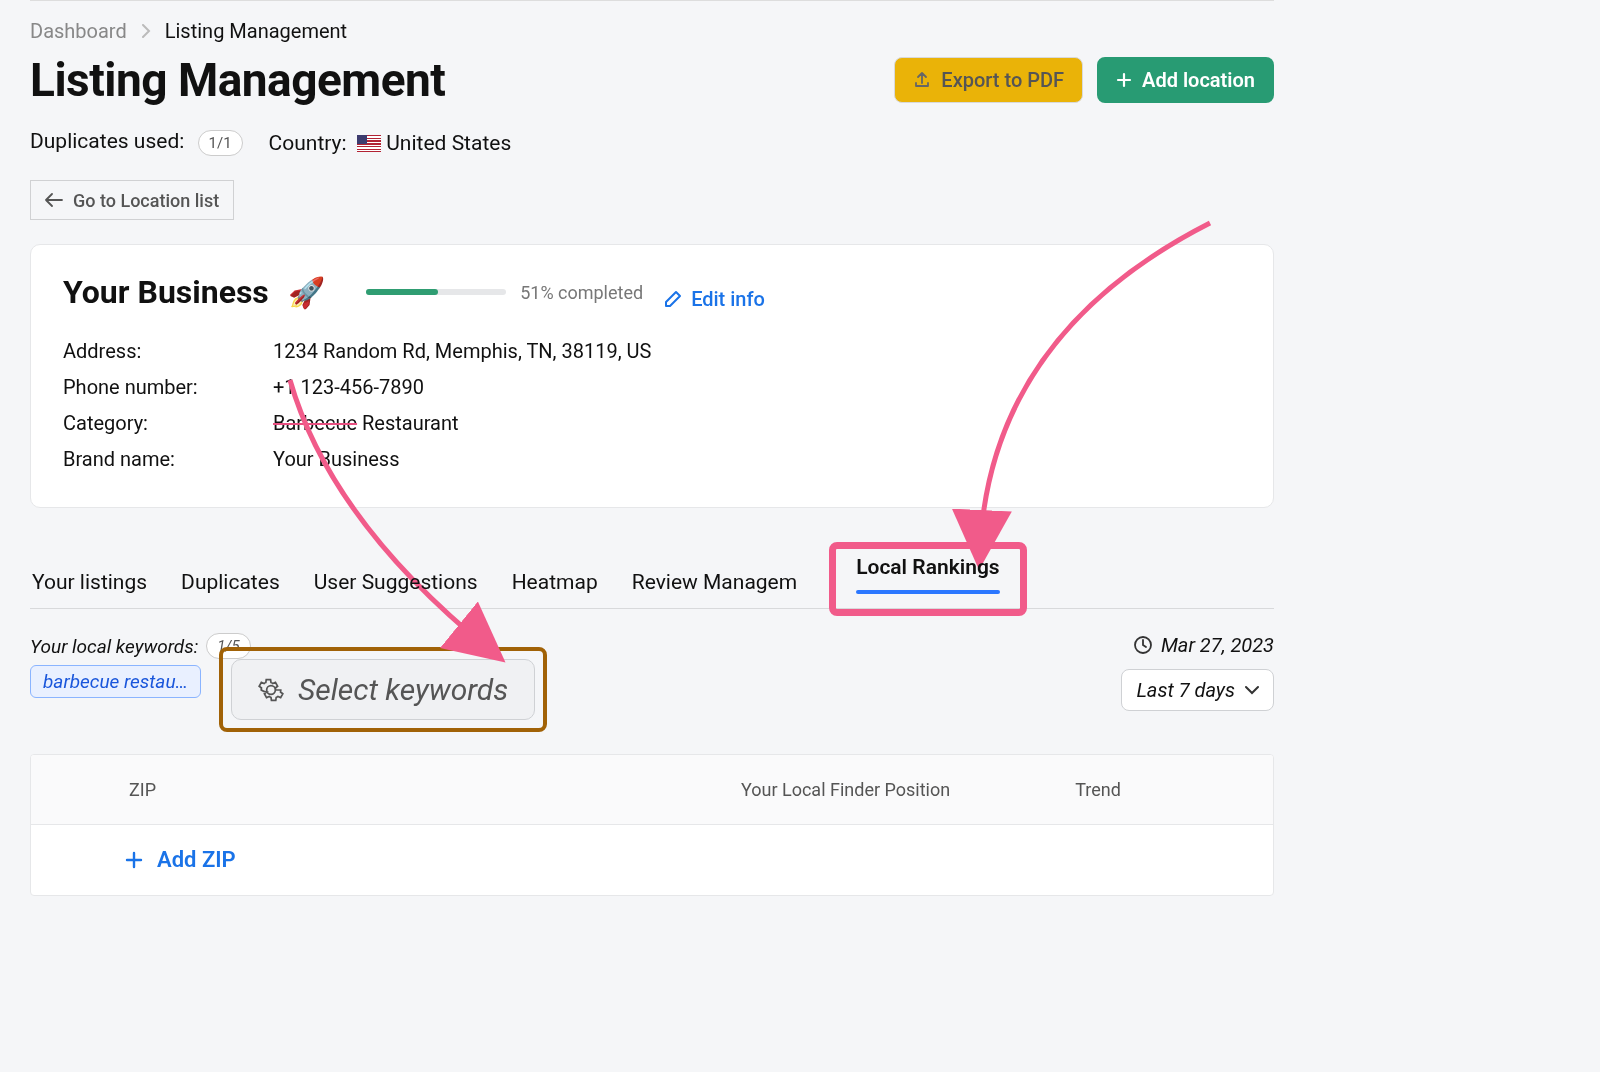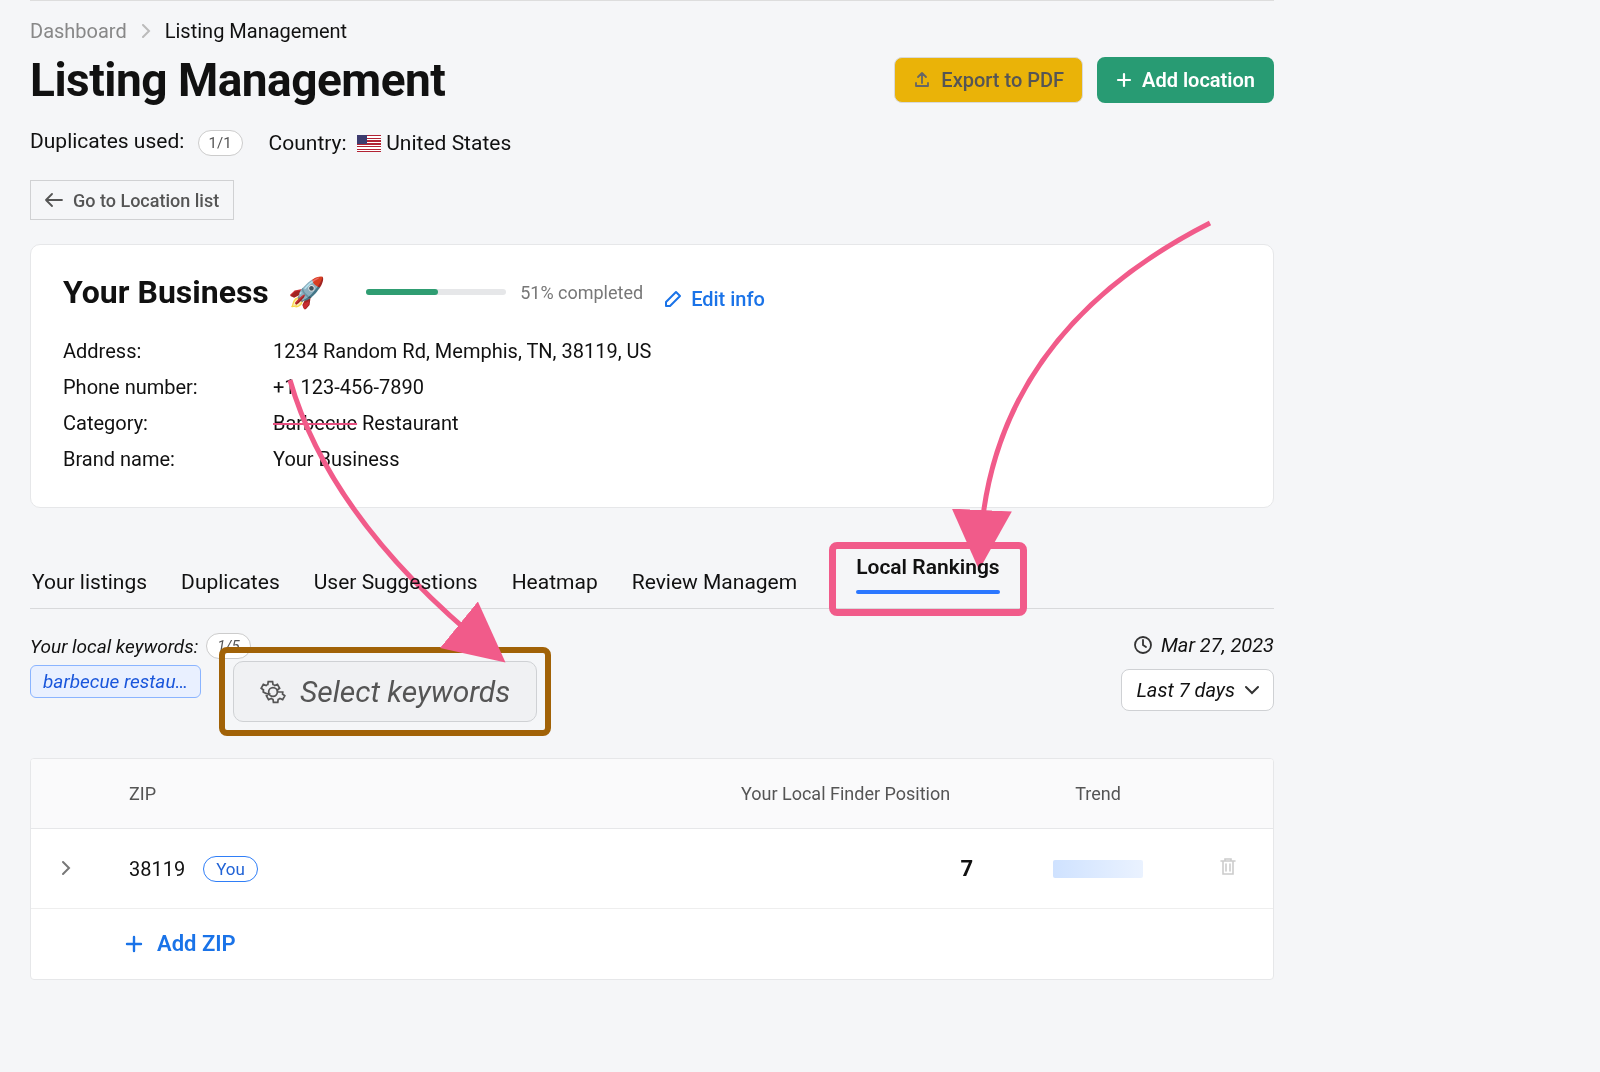--- a/index.html
+++ b/index.html
@@ -131,21 +131,21 @@
   }
   .kw-left { }
   .kw-label { font-size: 19px; color: #111; display: inline-flex; align-items: center; }
   .kw-row { display: flex; align-items: flex-start; gap: 18px; margin-top: 6px; }
   .chip {
     background: #e9f0ff; border: 1px solid #8ab4ff; color: #1a56db;
     padding: 4px 12px; border-radius: 6px; font-size: 19px;
     max-width: 210px; white-space: nowrap; overflow: hidden; text-overflow: ellipsis;
   }
   .select-kw-highlight {
-    border: 6px solid #a16207; border-radius: 8px; padding: 8px;
+    border: 4px solid #a16207; border-radius: 8px; padding: 8px;
     display: inline-block; margin-top: -18px;
   }
   .select-kw-btn {
     display: inline-flex; align-items: center; gap: 14px;
     background: #f0f1f3; border: 1px solid #cfd1d4; border-radius: 10px;
     padding: 12px 26px; font-size: 30px; color: #555; cursor: pointer;
   }
   .controls-right { text-align: right; }
   .date-line { display: inline-flex; align-items: center; gap: 8px; font-size: 20px; color: #111; }
   .range-select {
@@ -358,44 +358,20 @@
   </div>
 
   <div class="table">
     <div class="thead">
       <div></div>
       <div class="col-zip">ZIP</div>
       <div>Your Local Finder Position</div>
       <div style="text-align:center">Trend</div>
       <div></div>
     </div>
-    <div class="trow">
-      <div style="text-align:center">
-        <span class="icon">
-          <svg width="12" height="16" viewBox="0 0 12 16">
-              <path d="M3 2 L9 8 L3 14" stroke="#777" stroke-width="2" fill="none" stroke-linecap="round"></path>
-            </svg>
-        </span>
-      </div>
-      <div class="zip-cell">
-        <span>38119</span>
-        <span class="you-pill">You</span>
-      </div>
-      <div class="pos-cell">7</div>
-      <div class="trend-cell">
-          <div class="trend-bar"></div>
-        </div>
-      <div class="trash">
-        <span>
-          <svg width="18" height="20" viewBox="0 0 18 20">
-              <path d="M2 5 H16 M6 5 V3 H12 V5 M4 5 V18 H14 V5 M7 8 V15 M11 8 V15" stroke="#ccc" stroke-width="1.6" fill="none" stroke-linecap="round"></path>
-            </svg>
-        </span>
-      </div>
-    </div>
     <div class="tfoot">
       <div></div>
       <div>
         <span class="add-zip">
           <span class="icon">
             <svg width="18" height="18" viewBox="0 0 18 18">
                 <path d="M9 2 V16 M2 9 H16" stroke="#1a73e8" stroke-width="2.4" stroke-linecap="round"></path>
               </svg>
           </span>
           <span>Add ZIP</span>

